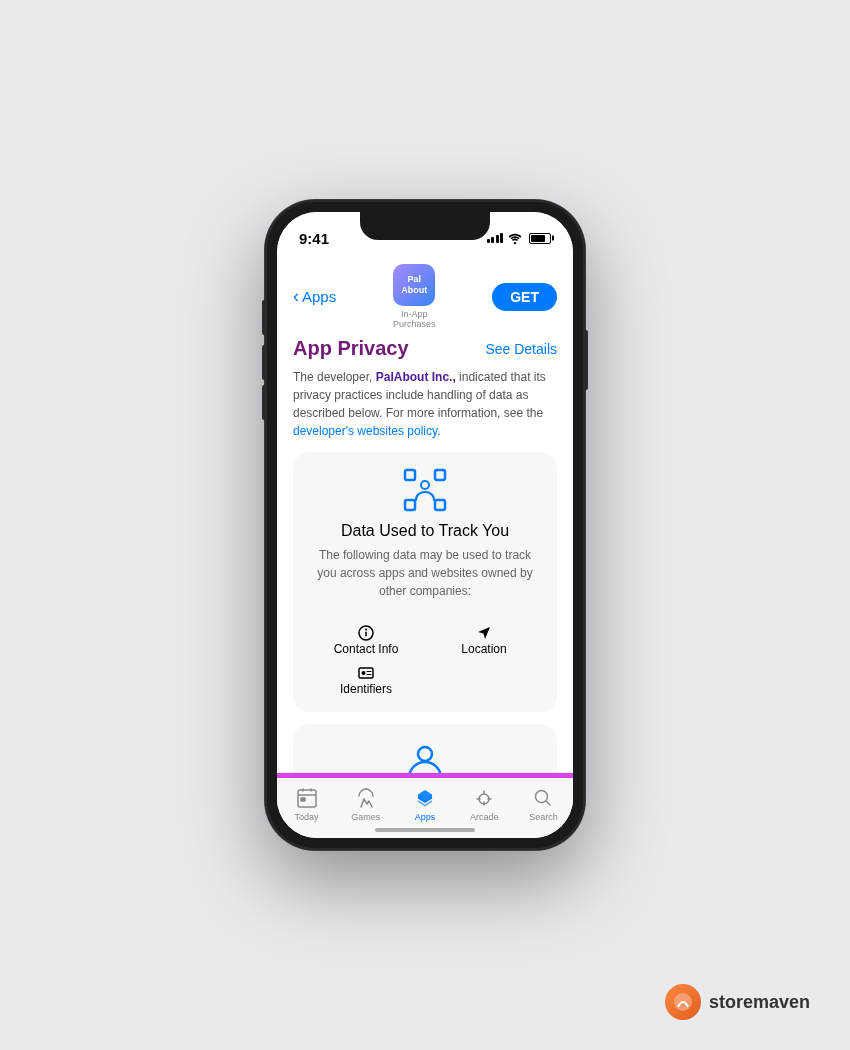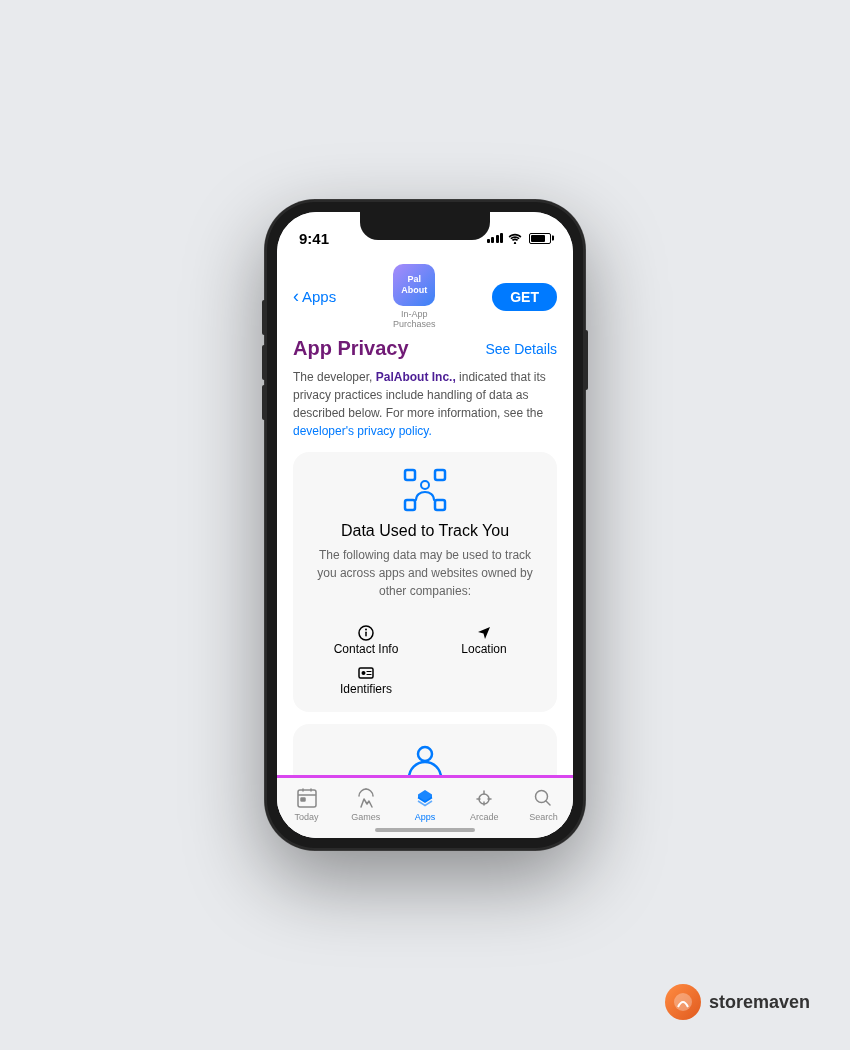--- a/index.html
+++ b/index.html
@@ -298,21 +298,21 @@
     }
     .data-item-icon svg {
       width: 16px;
       height: 16px;
     }
 
     
     .tab-bar {
       display: flex;
       background: rgba(248,248,248,0.97);
-      border-top: 3px solid #d946ef;
+      border-top: 5px solid #d946ef;
       padding: 8px 0 16px;
     }
     .tab-item {
       flex: 1;
       display: flex;
       flex-direction: column;
       align-items: center;
       gap: 2px;
     }
     .tab-icon {
@@ -419,21 +419,21 @@
         </div>
         <button class="get-button">GET</button>
       </div>
 
       <div class="main-scroll">
         <div class="section-title-row">
           <span class="section-title">App Privacy</span>
           <span class="see-details">See Details</span>
         </div>
         <p class="description">
-          The developer, <strong>PalAbout Inc.,</strong> indicated that its privacy practices include handling of data as described below. For more information, see the <a>developer's privacy policy.</a>
+          The developer, <strong>PalAbout Inc.,</strong> indicated that its privacy practices include handling of data as described below. For more information, see the <a>developer's websites policy.</a>
         </p>
 
         <div class="privacy-card">
           <div class="card-icon-area">
             <div class="card-main-icon">
               <svg viewBox="0 0 44 44" fill="none" xmlns="http://www.w3.org/2000/svg">
 
                 <rect x="2" y="2" width="10" height="10" rx="2" stroke="#007aff" stroke-width="2.5" fill="none"></rect>
                 <rect x="32" y="2" width="10" height="10" rx="2" stroke="#007aff" stroke-width="2.5" fill="none"></rect>
                 <rect x="2" y="32" width="10" height="10" rx="2" stroke="#007aff" stroke-width="2.5" fill="none"></rect>

